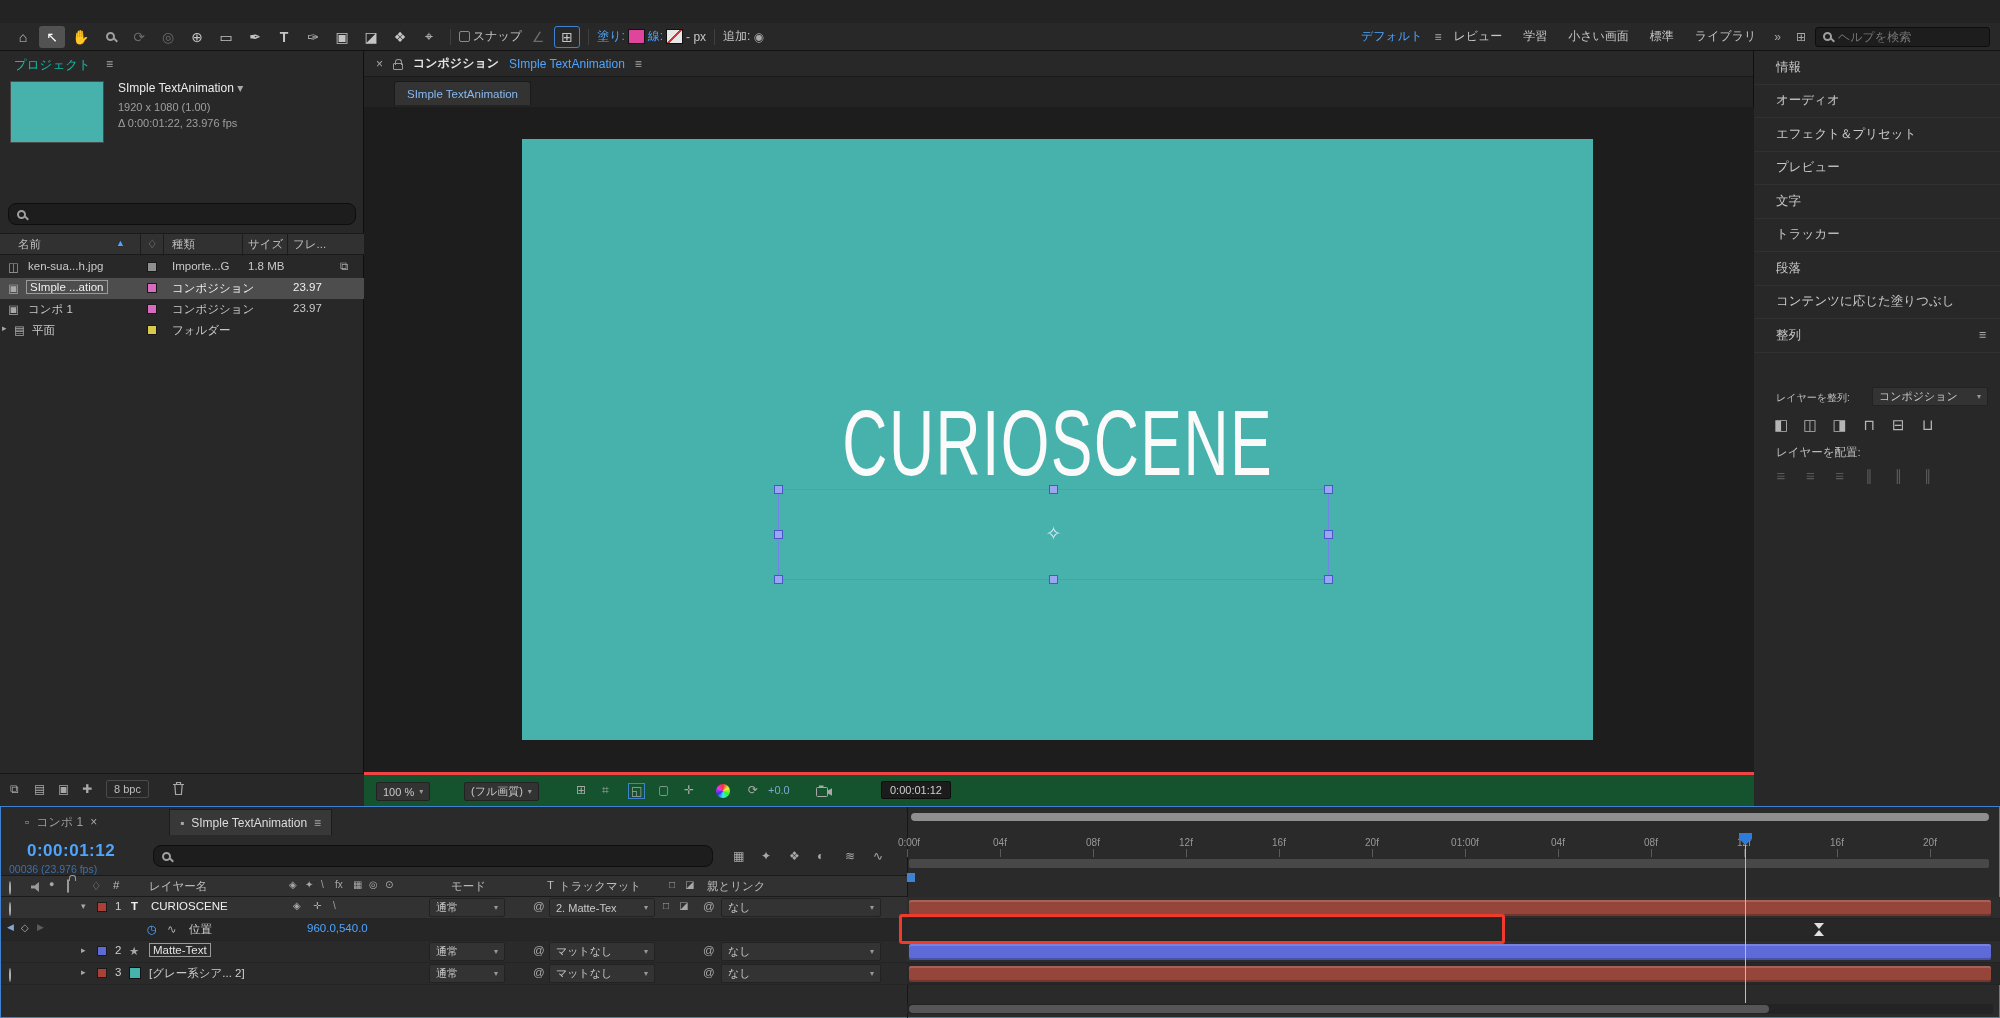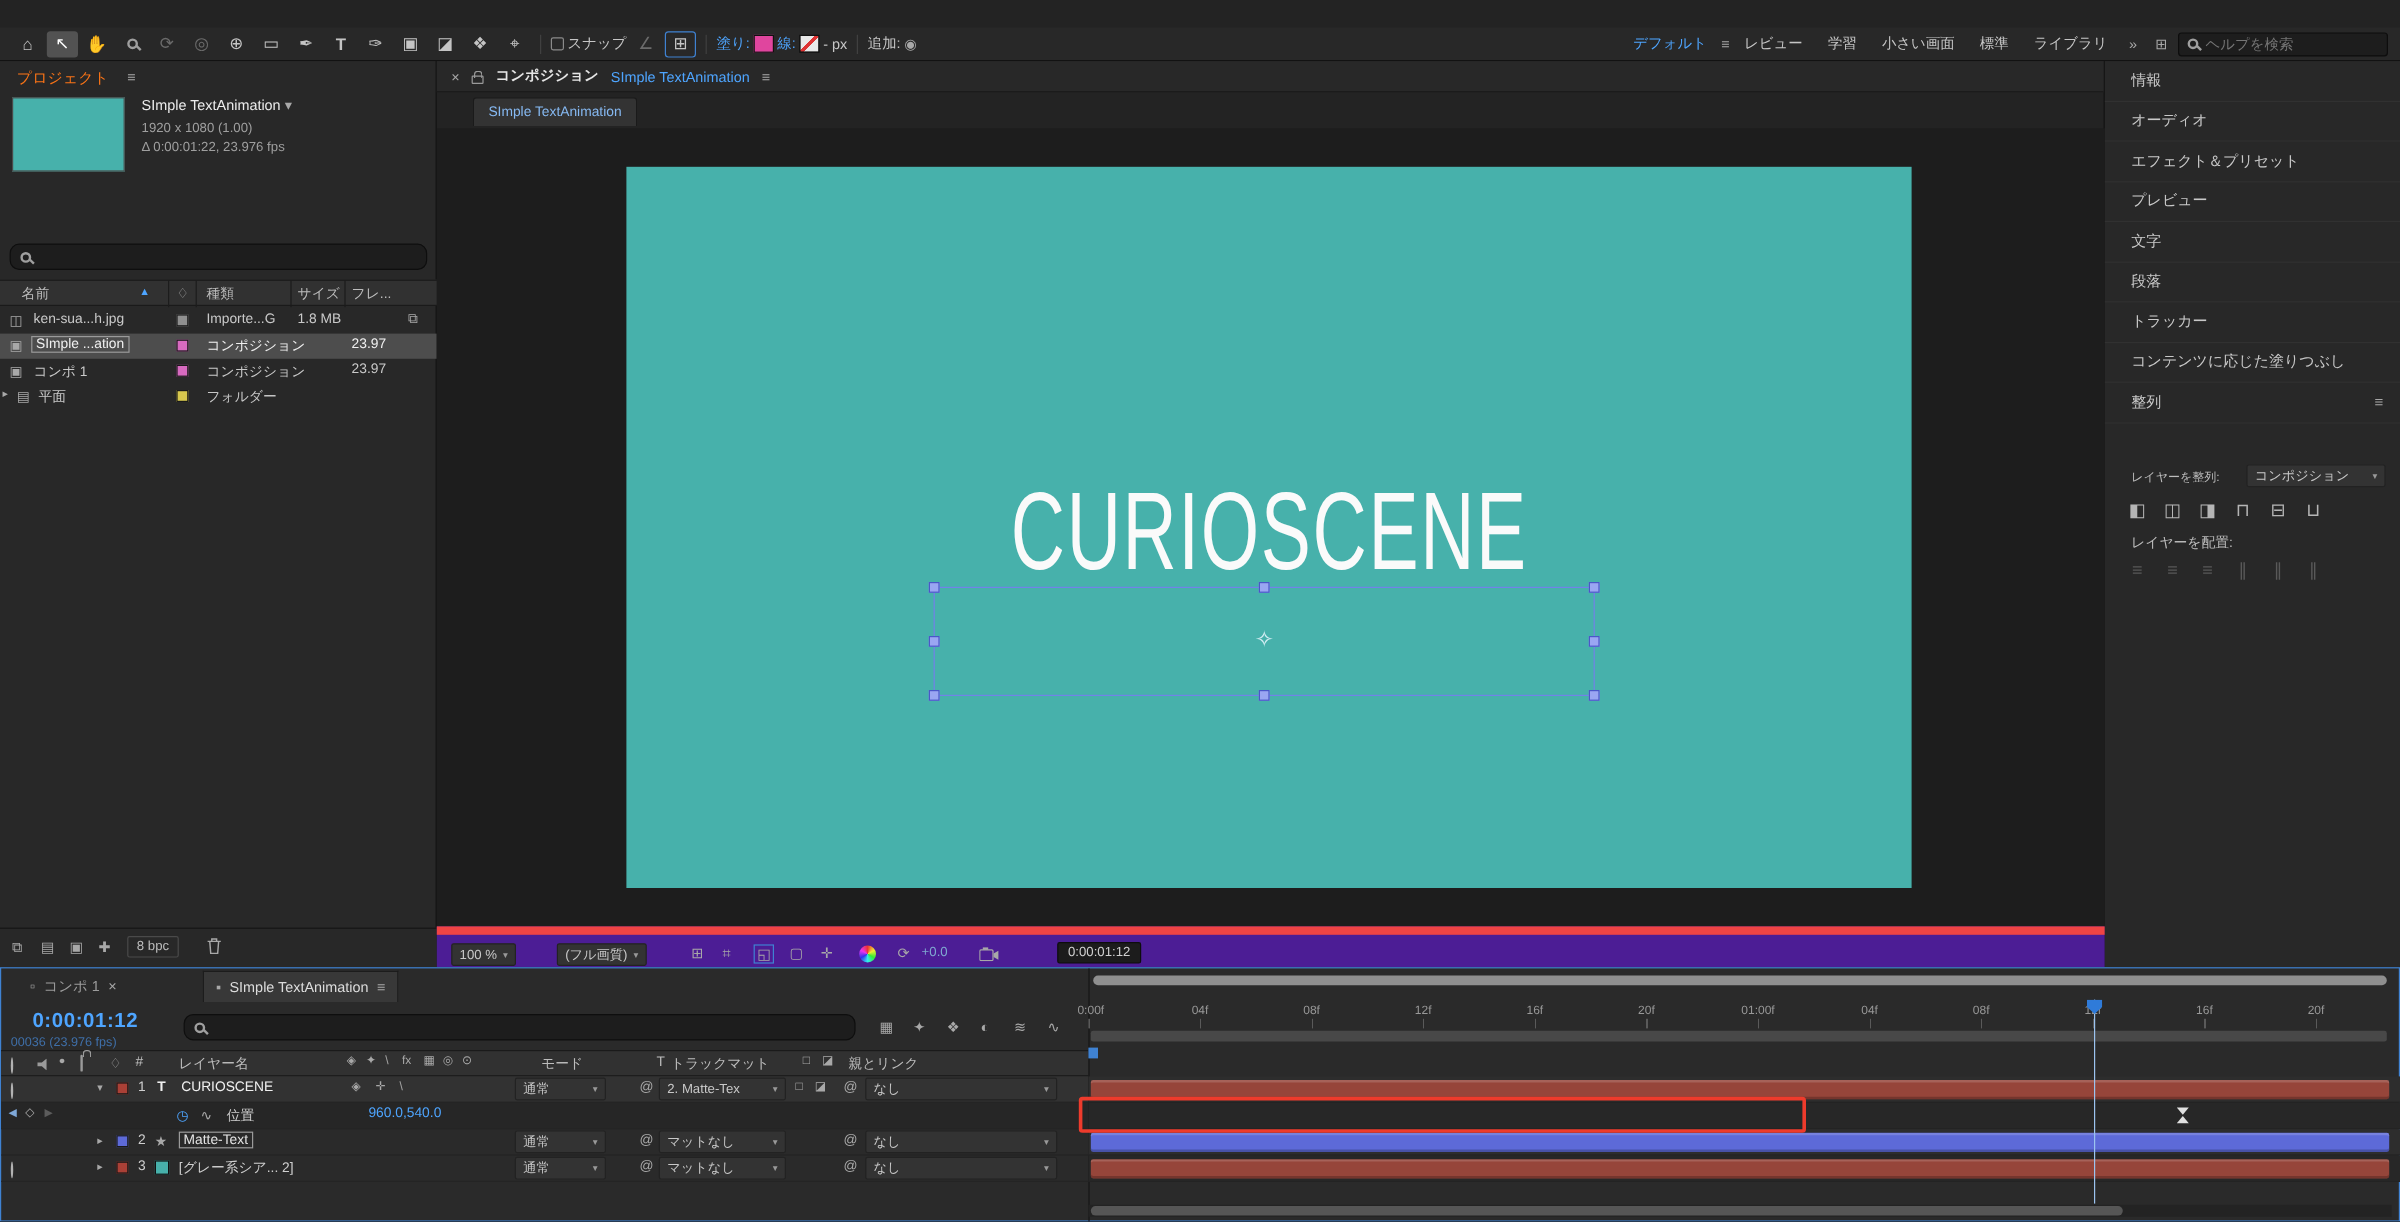--- a/index.html
+++ b/index.html
@@ -40,21 +40,21 @@
 .colsep{width:1px;background:#1c1c1c;top:0;height:22px}
 .bpcbox{border:1px solid #4a4a4a;border-radius:2px;padding:2px 7px;font-size:11px;color:#bdbdbd}
 
 .canvas{left:0;top:56px;width:1390px;height:665px;background:#1d1d1d}
 .compframe{left:158px;top:88px;width:1071px;height:601px;background:var(--teal)}
 .comptitle{left:158px;top:340px;width:1071px;text-align:center;color:#fafafa;font-size:92px;font-weight:400;letter-spacing:2px}
 .comptitle span{display:inline-block;transform:scaleX(.68)}
 .selbox{left:414px;top:438px;width:551px;height:91px;border:1px solid #7282e8}
 .hd{width:9px;height:9px;background:#9aa6f2;border:1px solid #4a57c8;position:absolute}
 .ctab{left:30px;top:30px;height:24px;background:#333;border:1px solid #1a1a1a;border-bottom:none;border-radius:3px 3px 0 0;display:flex;align-items:center;padding:0 12px;color:#86b9f2;font-size:11.5px}
-.cbot{left:0;top:721px;width:1390px;height:34px;background:#4c1d95;border-top:7px solid #ef4444}
+.cbot{left:0;top:721px;width:1390px;height:34px;background:#14532d;border-top:3px solid #ef4444}
 .dd{height:19px;background:#333;border:1px solid #222;border-radius:2px;color:#c8c8c8;font-size:11px;display:inline-flex;align-items:center;padding:0 6px;gap:5px}
 .dd .c{font-size:8px;color:#999}
 
 .rp-item{height:33.5px;line-height:33.5px;padding-left:22px;border-bottom:1px solid #313131;font-size:12.5px;color:#c9c9c9;display:flex;align-items:center;gap:8px}
 .alico{width:26px;height:20px;display:inline-flex;align-items:center;justify-content:center;color:#b5b5b5;font-size:15px}
 .alico.dim{color:#595959}
 
 .timeline{left:0;top:806px;width:2000px;height:212px;background:#2a2a2a;border:1px solid #3f82d2}
 .tab{height:26px;display:flex;align-items:center;gap:7px;padding:0 10px;font-size:12px;color:#9c9c9c}
 .tab.active{background:#383838;color:#dcdcdc;border:1px solid #1c1c1c;border-bottom:none}
@@ -163,21 +163,21 @@
     <span class="ws">ライブラリ</span>
     <span class="glyph" style="padding:0 6px">»</span>
     <span class="glyph" style="padding:0 6px">⊞</span>
     <span class="helpbox">
       <span class="mag"></span>
       <input placeholder="ヘルプを検索" style="">
     </span>
   </div>
 
   <div class="p project">
-    <div class="p" style="left:14px;top:6px;color:#f97316;font-size:12.5px">プロジェクト</div>
+    <div class="p" style="left:14px;top:6px;color:#14b8a6;font-size:12.5px">プロジェクト</div>
     <div class="p glyph" style="left:106px;top:6px">≡</div>
     <div class="p" style="left:10px;top:30px;width:94px;height:62px;background:var(--teal);border:1px solid #4a4a4a"></div>
     <div class="p" style="left:118px;top:30px;color:#ececec"><span>SImple TextAnimation</span> <span class="glyph">▾</span></div>
     <div class="p" style="left:118px;top:50px;font-size:11px;color:#9f9f9f">1920 x 1080 (1.00)</div>
     <div class="p" style="left:118px;top:66px;font-size:11px;color:#9f9f9f">Δ 0:00:01:22, 23.976 fps</div>
 
     <div class="p sbox" style="left:8px;top:152px;width:348px;height:22px">
       <span class="mag"></span>
       <input style="">
     </div>
@@ -302,24 +302,24 @@
     <div class="rp-item">
         <span>エフェクト＆プリセット</span>
       </div>
     <div class="rp-item">
         <span>プレビュー</span>
       </div>
     <div class="rp-item">
         <span>文字</span>
       </div>
     <div class="rp-item">
+        <span>トラッカー</span>
+      </div>
+    <div class="rp-item">
         <span>段落</span>
-      </div>
-    <div class="rp-item">
-        <span>トラッカー</span>
       </div>
     <div class="rp-item">
         <span>コンテンツに応じた塗りつぶし</span>
       </div>
     <div class="rp-item" style="justify-content:space-between;padding-right:14px">
         <span>整列</span>
         <span class="glyph">≡</span>
       </div>
 
     <div class="p" style="left:22px;top:340px;font-size:10px;color:#bdbdbd">レイヤーを整列:</div>

